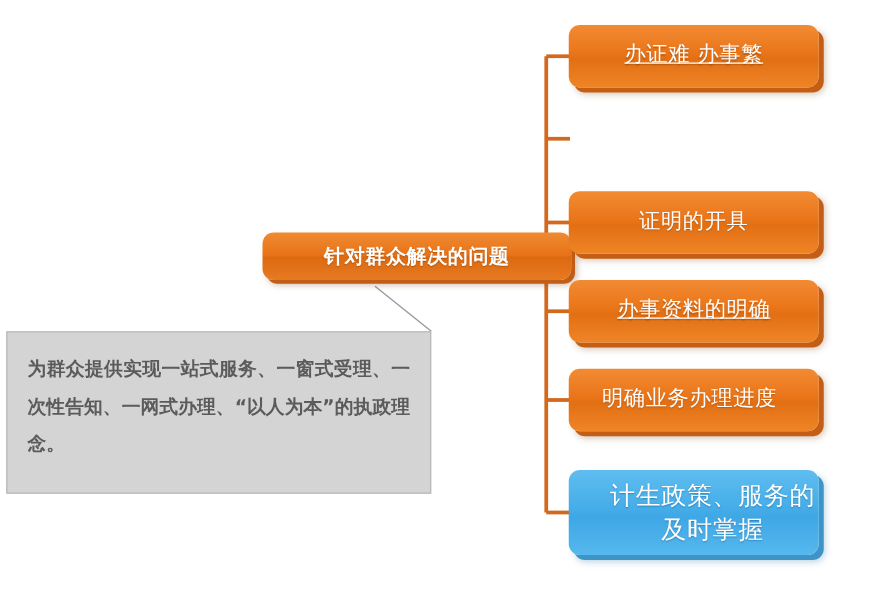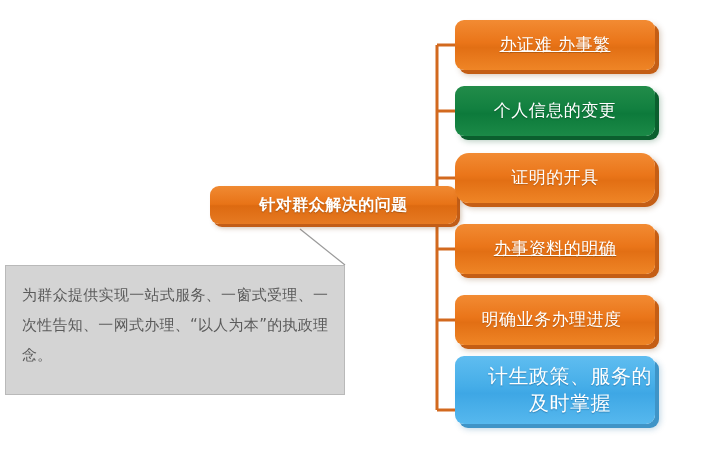--- a/index.html
+++ b/index.html
@@ -109,20 +109,21 @@
     width: 340px;
     height: 130px;
     box-sizing: border-box;
     background: #d4d4d4;
     border: 1px solid #b9b9b9;
     padding: 14px 16px 0 16px;
     color: #5b5b5b;
     font-size: 15px;
     line-height: 2.0;
     text-align: justify;
+    font-weight: bold;
   }
 </style>
 </head>
 <body>
 
 <div id="diagram">
 
   <svg id="connectors" viewBox="0 0 703 476" width="703" height="476">
 
     <path d="M422 205 H437" stroke="#d2691e" stroke-width="3" fill="none"></path>
@@ -140,37 +141,34 @@
   </svg>
 
   <div class="node root">
     <span class="node-label">针对群众解决的问题</span>
   </div>
 
   <div class="node branch orange" style="top:20px;text-decoration:underline;">
     <span class="node-label">办证难  办事繁</span>
   </div>
 
-  <div class="node branch green" style="top:86px;">
-    <span class="node-label">个人信息的变更</span>
-  </div>
 
-  <div class="node branch orange" style="top:153px;border-radius:14px;">
+  <div class="node branch orange" style="top:153px;">
     <span class="node-label">证明的开具</span>
   </div>
 
   <div class="node branch orange" style="top:224px;text-decoration:underline;">
     <span class="node-label">办事资料的明确</span>
   </div>
 
   <div class="node branch orange overflow-text" style="top:295px;">
     <span class="node-label">明确业务办理进度</span>
   </div>
 
-  <div class="node branch blue tall" style="top:356px;padding-left:39px;">
+  <div class="node branch blue tall" style="top:376px;padding-left:39px;">
     <span class="node-label">计生政策、服务的及时掌握</span>
   </div>
 
   <div class="callout">
     <span>为群众提供实现一站式服务、一窗式受理、一次性告知、一网式办理、“以人为本”的执政理念。</span>
   </div>
 
 </div>
 
 </body></html>

